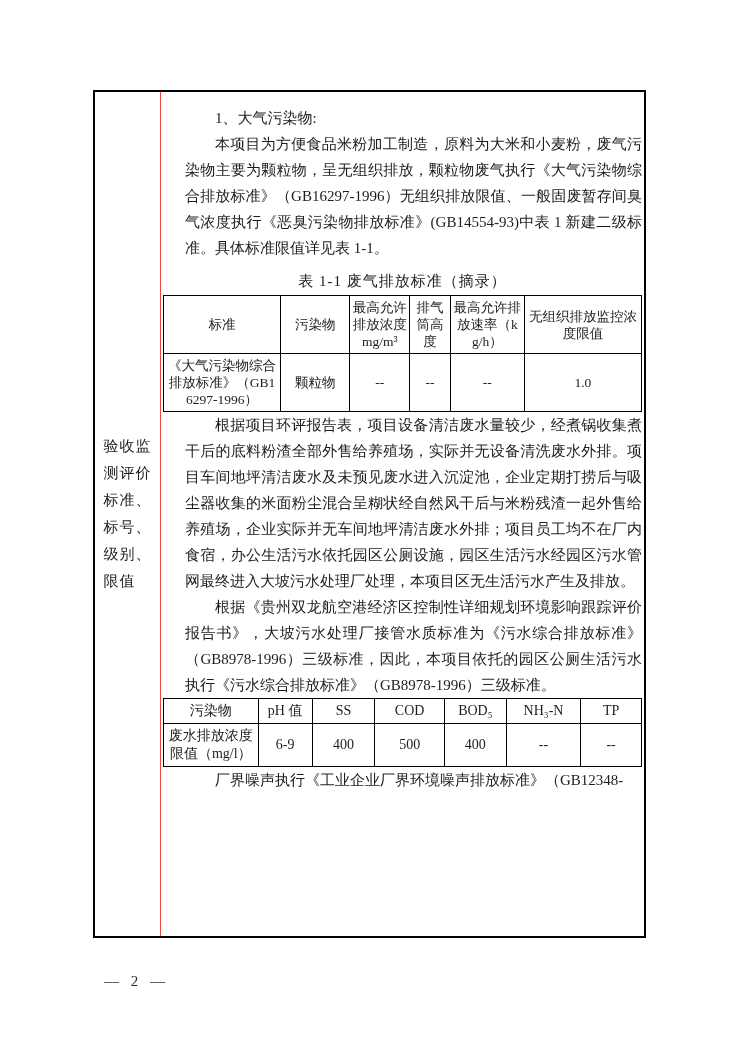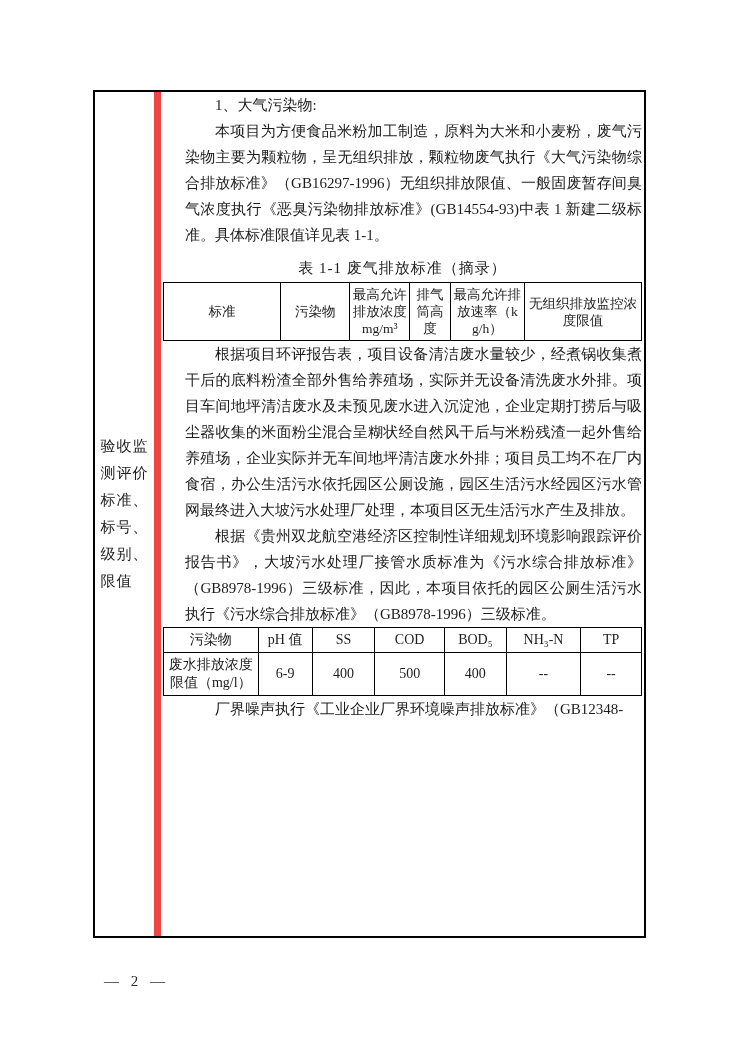--- a/index.html
+++ b/index.html
@@ -21,30 +21,30 @@
     left: 93px;
     top: 90px;
     width: 553px;
     height: 848px;
     border: 2px solid #000;
     display: flex;
   }
   .rowlabel {
     flex: none;
     width: 66px;
-    border-right: 7px solid #ef4444;
+    border-right: 1px solid #ef4444;
     display: flex;
     align-items: center;
     justify-content: center;
   }
   .rowlabel-text { font-size: 15px; line-height: 27px; letter-spacing: 1px; }
   .rowlabel-text span { display: block; }
   .content {
     flex: 1;
-    padding: 0 2px 0 2px;
+    padding: 13px 2px 0 2px;
     overflow: hidden;
   }
   .heading, .para {
     margin: 0 0 0 22px;
     font-size: 15px;
     line-height: 26px;
     text-align: justify;
     text-indent: 2em;
   }
   .caption {
@@ -117,20 +117,28 @@
           <tr>
             <th>标准</th>
             <th>污染物</th>
             <th>最高允许排放浓度mg/m³</th>
             <th>排气筒高度</th>
             <th>最高允许排放速率（kg/h）</th>
             <th>无组织排放监控浓度限值</th>
           </tr>
         </thead>
         <tbody>
+          <tr>
+            <td>《大气污染物综合排放标准》（GB16297-1996）</td>
+            <td>颗粒物</td>
+            <td>--</td>
+            <td>--</td>
+            <td>--</td>
+            <td>1.0</td>
+          </tr>
         </tbody>
       </table>
 
       <p class="para">根据项目环评报告表，项目设备清洁废水量较少，经煮锅收集煮干后的底料粉渣全部外售给养殖场，实际并无设备清洗废水外排。项目车间地坪清洁废水及未预见废水进入沉淀池，企业定期打捞后与吸尘器收集的米面粉尘混合呈糊状经自然风干后与米粉残渣一起外售给养殖场，企业实际并无车间地坪清洁废水外排；项目员工均不在厂内食宿，办公生活污水依托园区公厕设施，园区生活污水经园区污水管网最终进入大坡污水处理厂处理，本项目区无生活污水产生及排放。</p>
       <p class="para">根据《贵州双龙航空港经济区控制性详细规划环境影响跟踪评价报告书》，大坡污水处理厂接管水质标准为《污水综合排放标准》（GB8978-1996）三级标准，因此，本项目依托的园区公厕生活污水执行《污水综合排放标准》（GB8978-1996）三级标准。</p>
 
 
       <table class="t2">
         <colgroup>
           <col style="width:19.8%">

